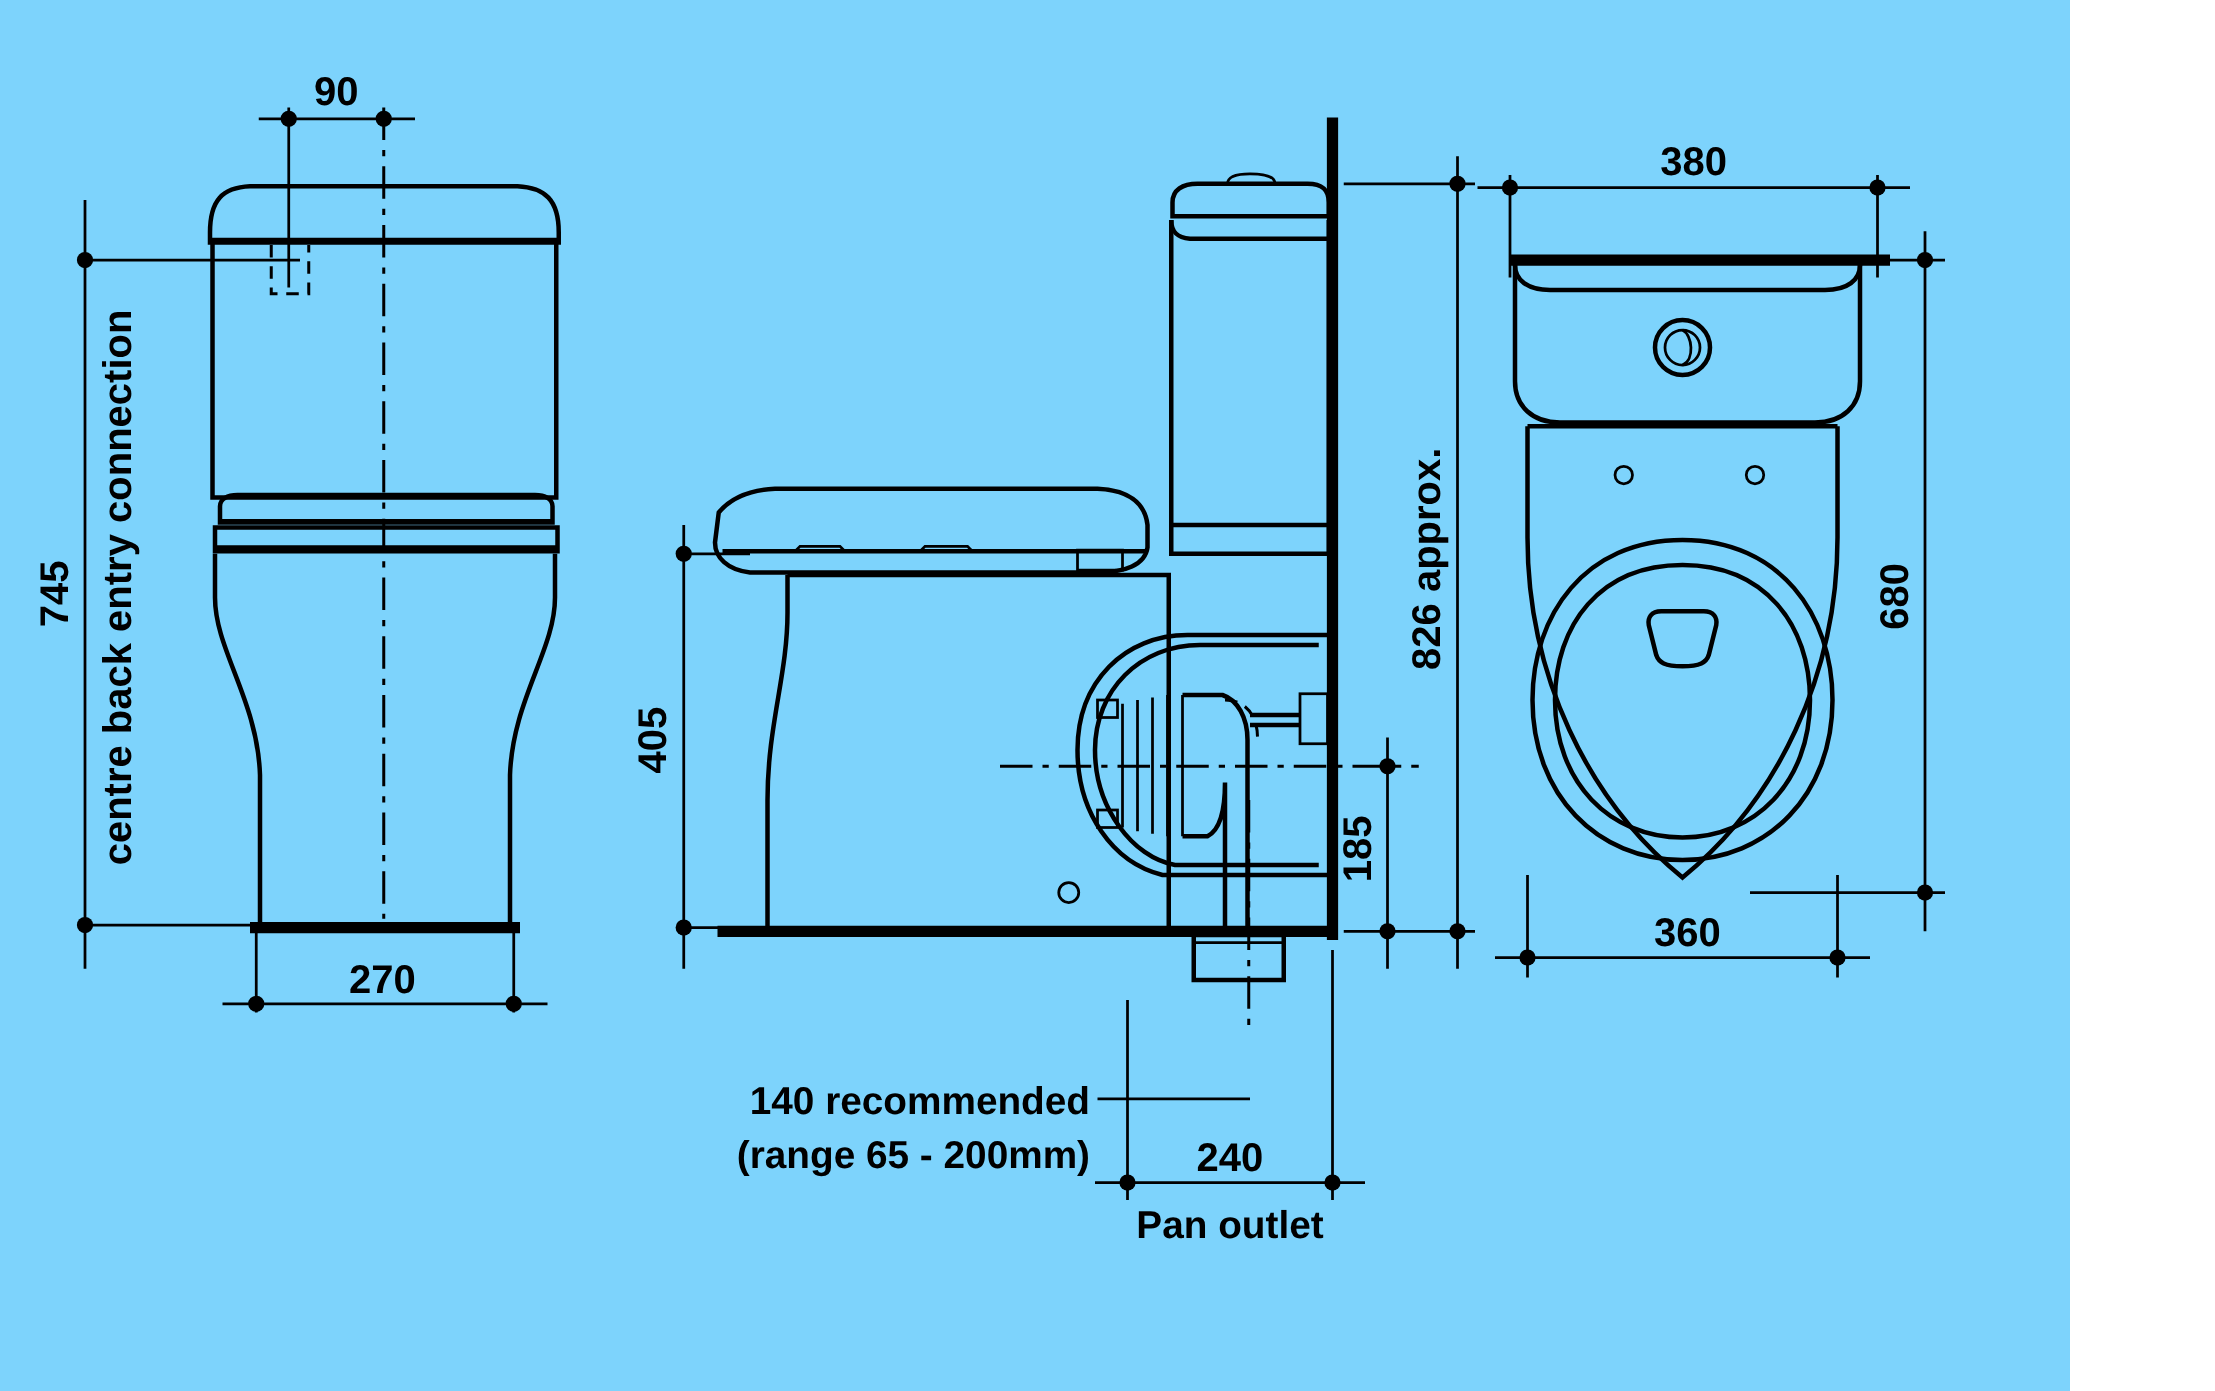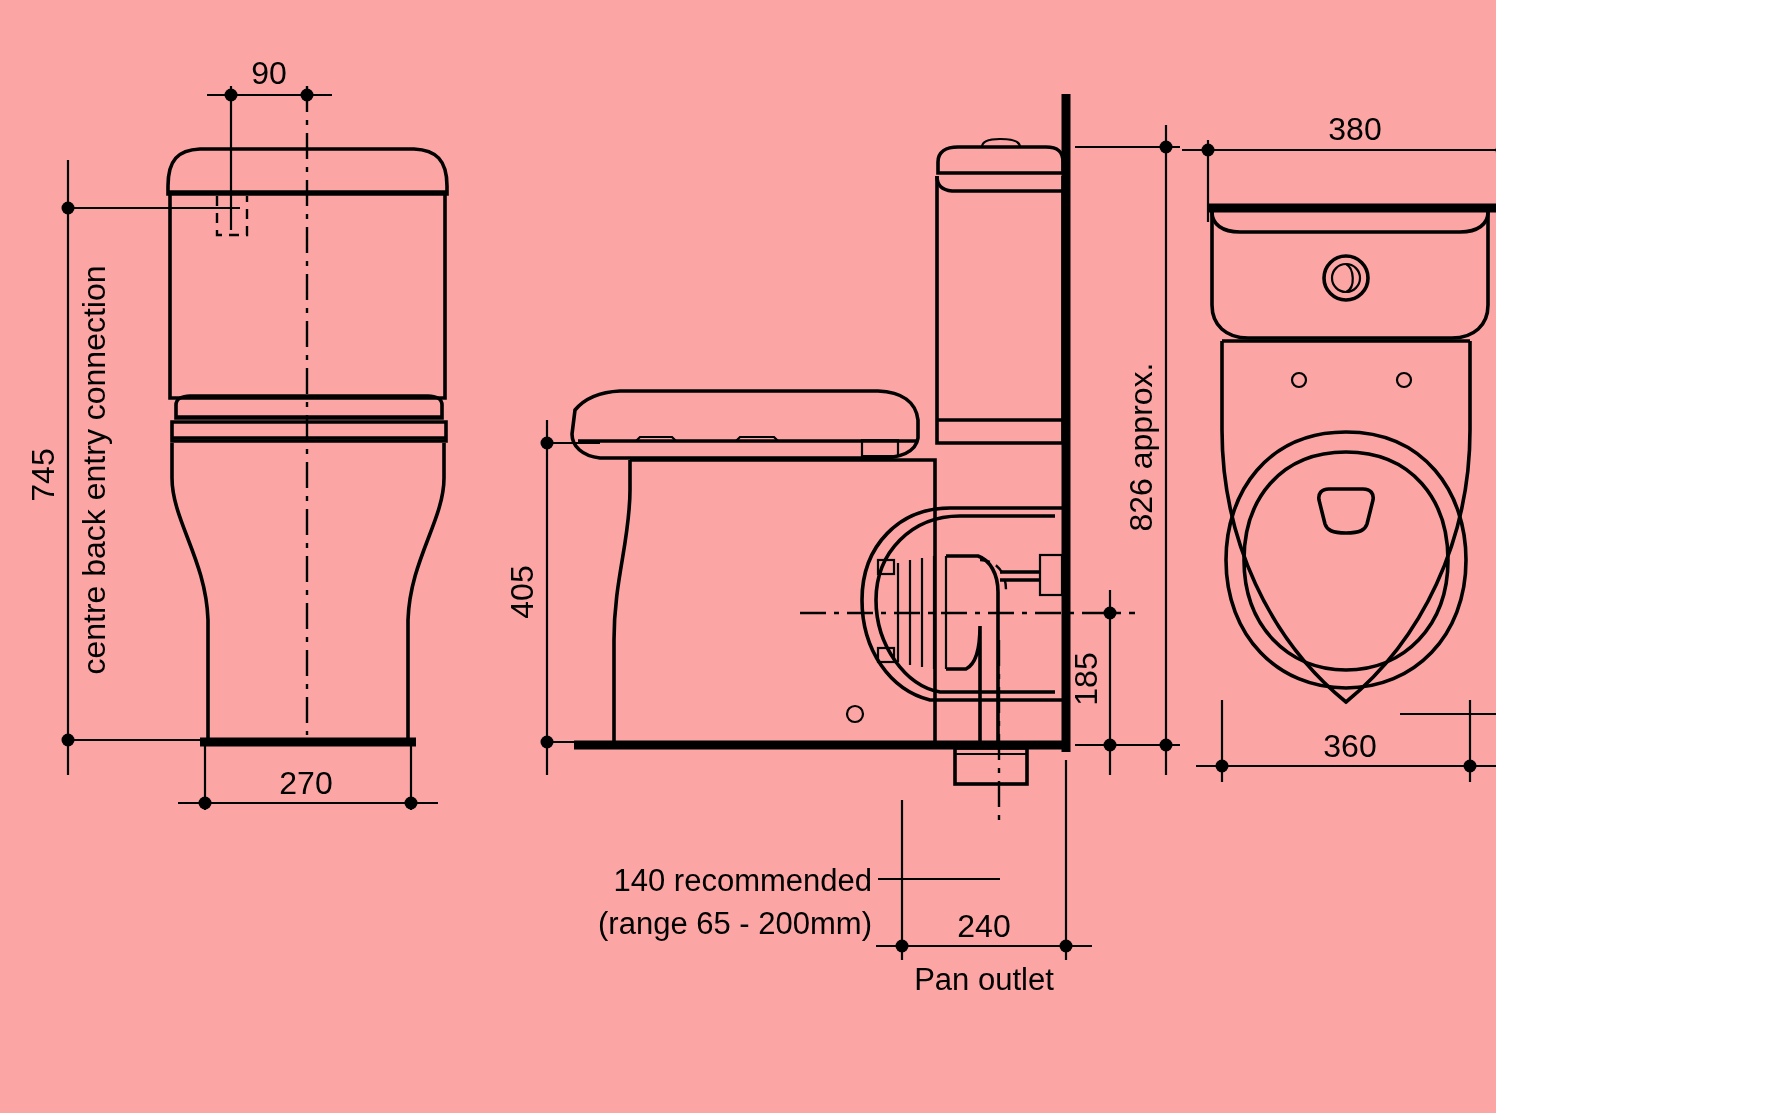--- a/index.html
+++ b/index.html
@@ -1,17 +1,17 @@
 <!DOCTYPE html>
 <html><head>
 <meta charset="utf-8">
 <style>
   html,body{margin:0;padding:0;background:#ffffff;}
   body{font-family:"Liberation Sans", sans-serif;}
-  #sheet{position:relative;width:1496px;height:1113px;background:#fca5a5;overflow:hidden;}
+  #sheet{position:relative;width:1656px;height:1113px;background:#7dd3fc;overflow:hidden;font-weight:bold;}
   svg.drawing{position:absolute;left:0;top:0;width:1772px;height:1113px;}
   .ln{stroke:#000;fill:none;}
   .thin{stroke-width:2.2;}
   .med{stroke-width:3.6;}
   .thick{stroke-width:9;}
   .cl{stroke-width:2.4;stroke-dasharray:26 8 5 8;}
   .hid{stroke-width:2.4;stroke-dasharray:10 7;}
   .dot{fill:#000;stroke:none;}
   text{font-family:"Liberation Sans", sans-serif;fill:#000;}
   .dim{font-size:32px;}

